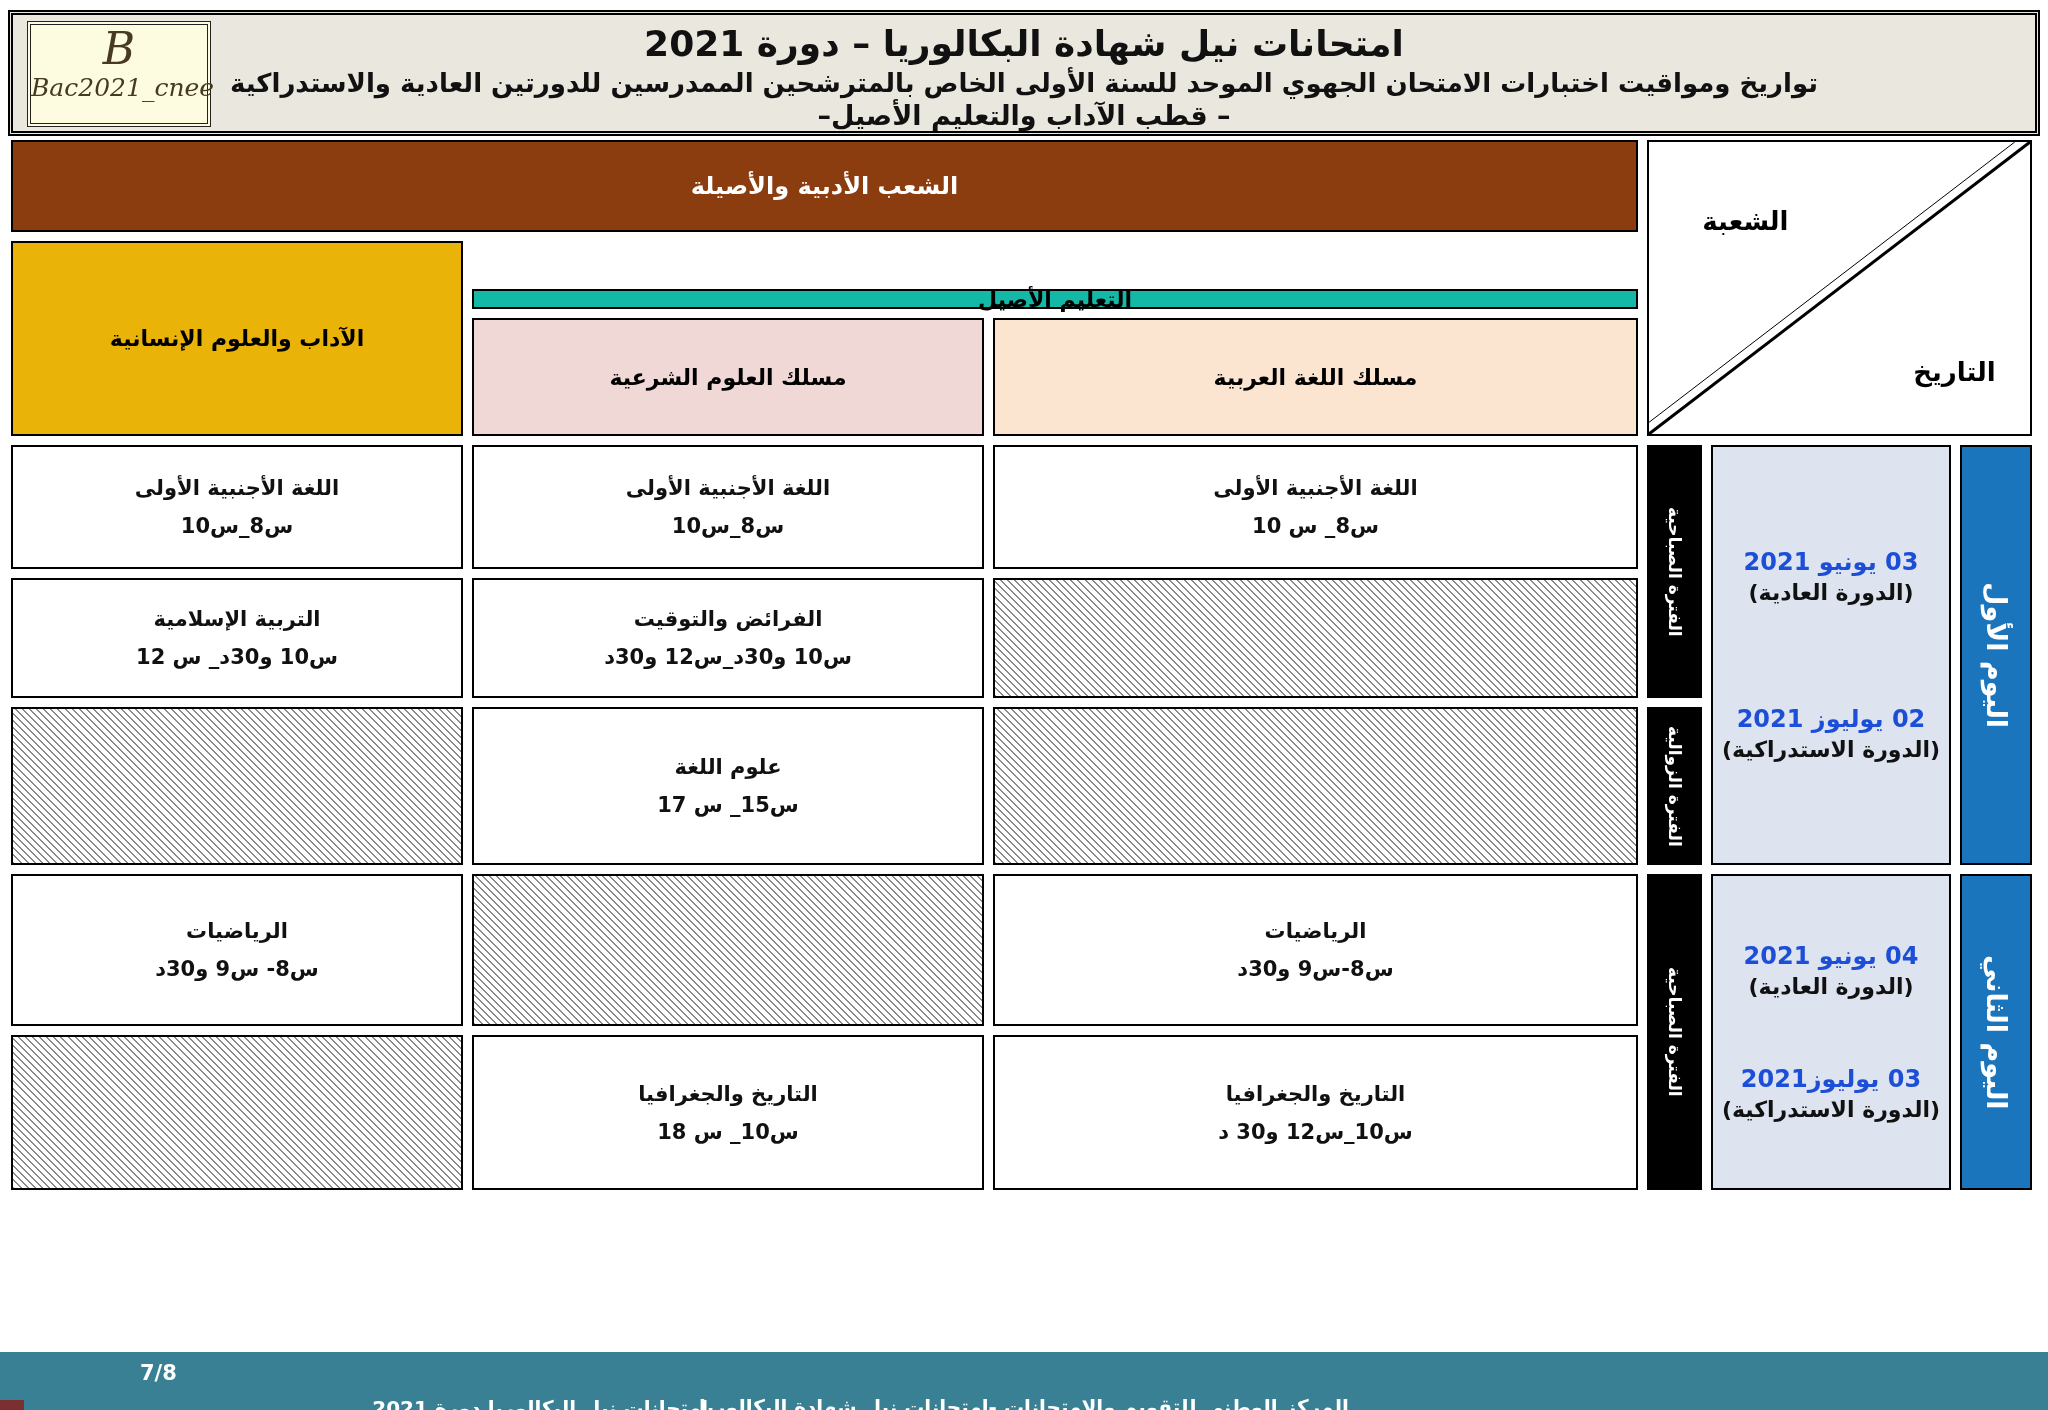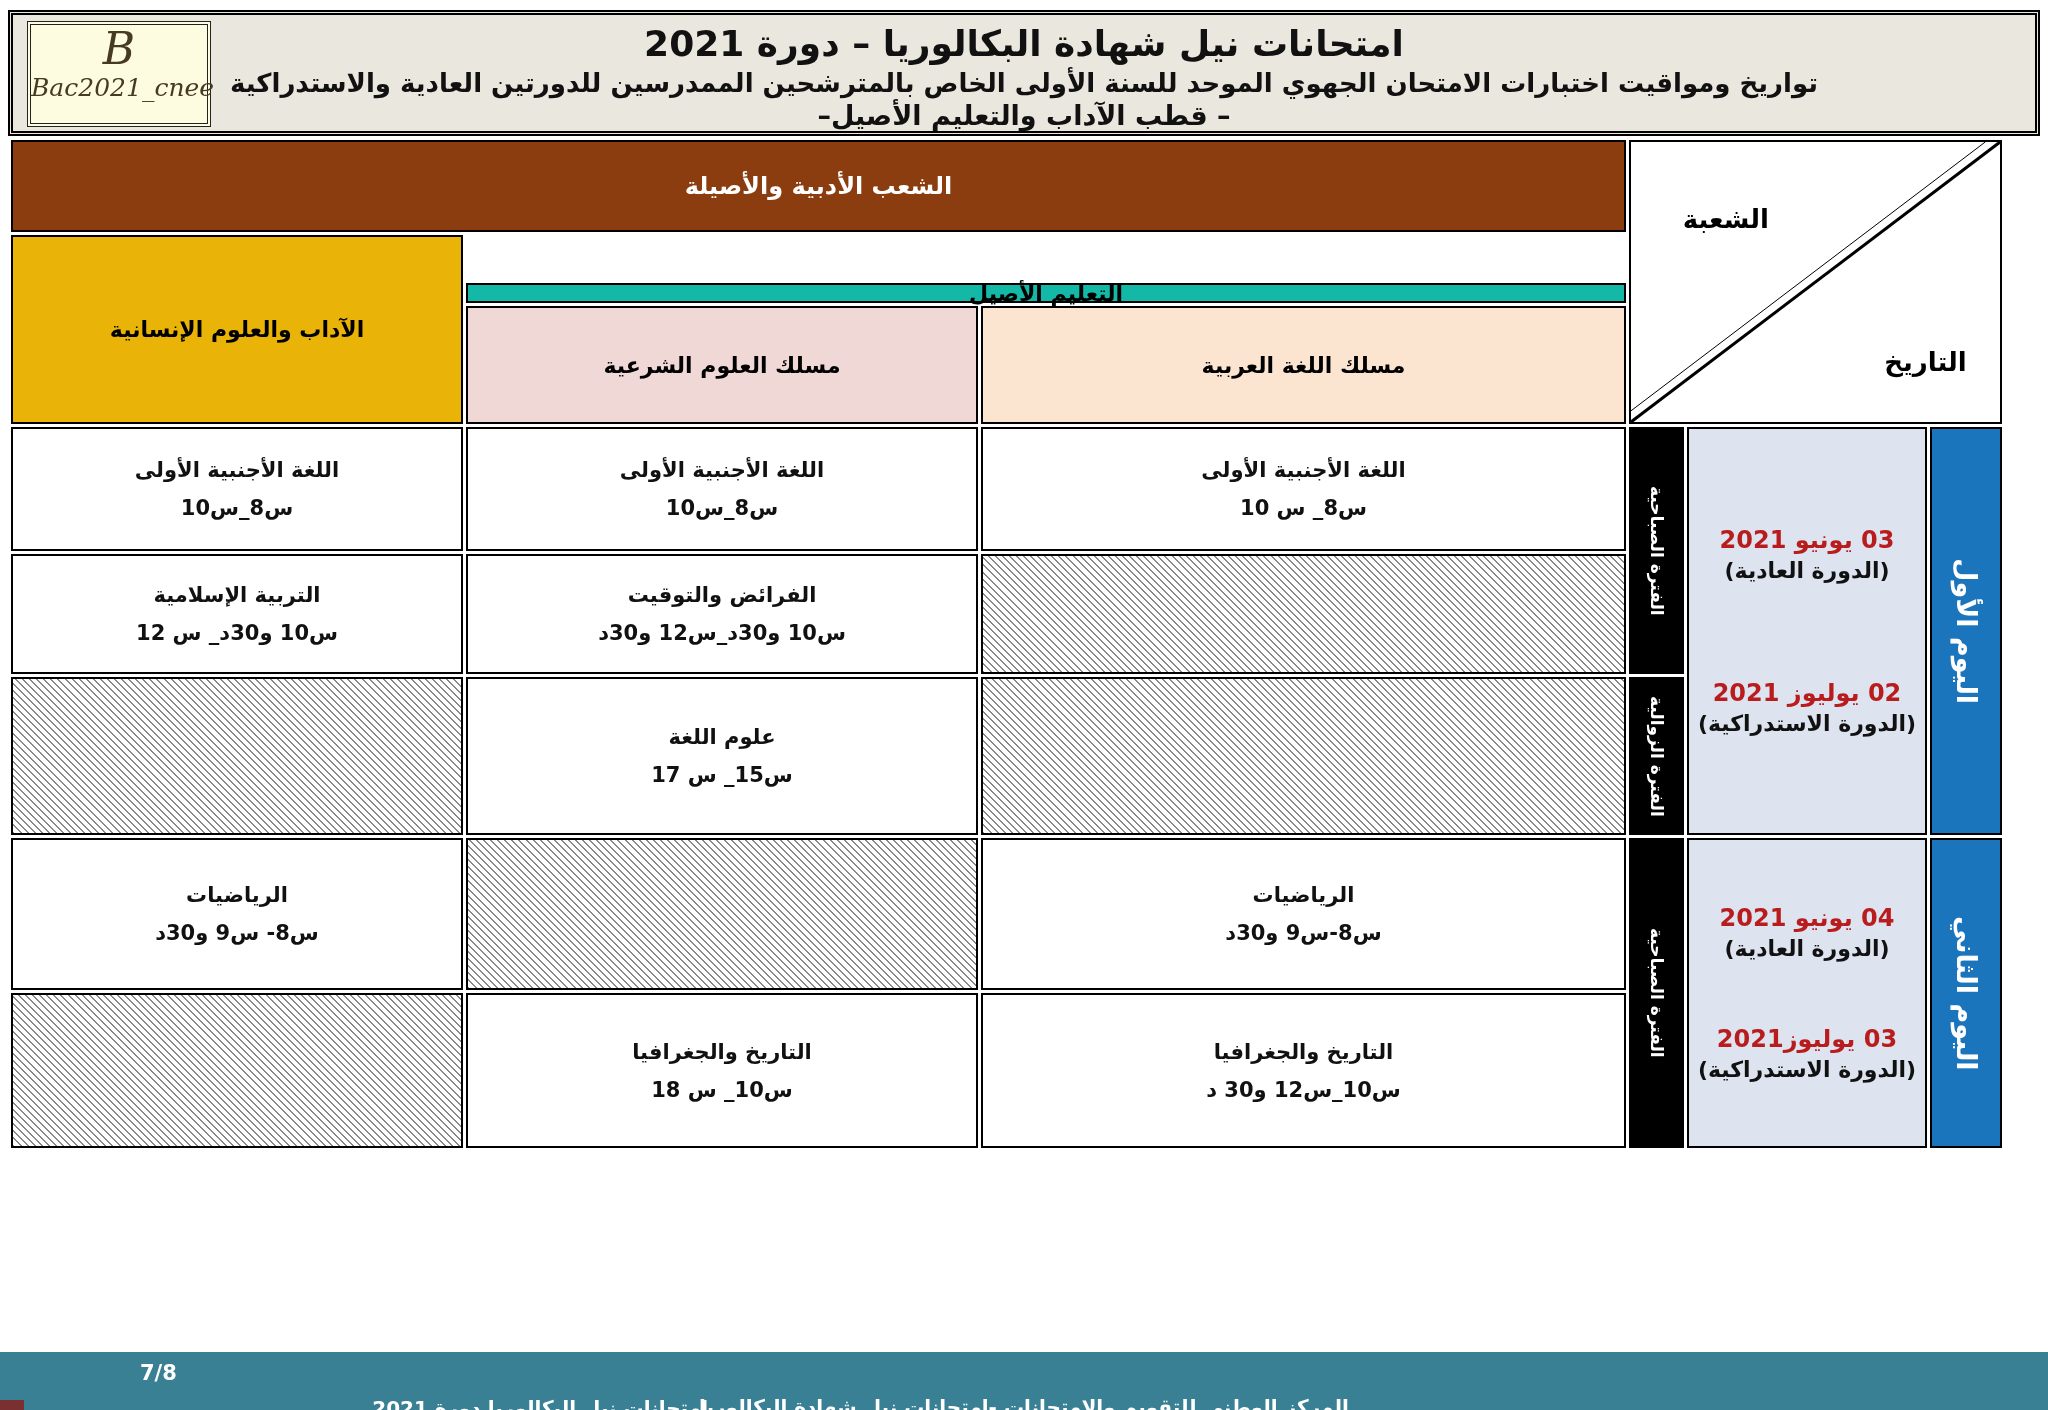--- a/index.html
+++ b/index.html
@@ -15,21 +15,21 @@
   .title3 { font-size:27px; font-weight:bold; color:#111; margin-top:2px; }
 
   .logo-box { position:absolute; left:14px; top:6px; width:184px; height:106px;
     background:#FDFBE0; border:4px double #222; text-align:center; direction:ltr;
     font-family:"DejaVu Serif", serif; color:#3f3categories221; }
   .logo-b { font-size:44px; font-style:italic; color:#463a22; line-height:1.1; }
   .logo-text { font-size:25px; font-style:italic; color:#463a22; }
 
   
   .grid { position:absolute; left:11px; top:140px; direction:ltr;
-    display:grid; gap:3px;
+    display:grid; gap:9px;
     grid-template-columns:452px 512px 645px 55px 240px 72px;
     grid-template-rows:92px 68px 118px 124px 120px 158px 152px 155px; }
   .cell { border:2px solid #000; display:flex; flex-direction:column;
     align-items:center; justify-content:center; text-align:center;
     direction:rtl; background:#fff; }
   .subject { font-size:21px; font-weight:bold; color:#111; }
   .time { font-size:21px; font-weight:bold; color:#111; margin-top:14px; }
 
   .group-bar { grid-column:1/4; grid-row:1; background:#8B3D0F; color:#fff;
     font-size:24px; font-weight:bold; }
@@ -44,21 +44,21 @@
   .col-arabia { grid-column:3; grid-row:3; background:#FBE5D1; font-size:22px; font-weight:bold; }
 
   .hatch { background:repeating-linear-gradient(45deg,#8a8a8a 0,#8a8a8a 1.4px,#fff 1.4px,#fff 5px); }
 
   .vbar { writing-mode:vertical-rl; color:#fff; font-weight:bold;
     display:flex; align-items:center; justify-content:center; text-align:center; }
   .period { background:#000; font-size:17px; }
   .day { background:#1B75BC; font-size:27px; }
 
   .date-cell { background:#DDE3EF; justify-content:space-evenly; }
-  .date-line { font-size:24px; font-weight:bold; color:#b91c1c; }
+  .date-line { font-size:24px; font-weight:bold; color:#1d4ed8; }
   .session-line { font-size:22px; font-weight:bold; color:#111; margin-top:4px; }
 
   
   .footer { position:absolute; left:0; top:1352px; width:2048px; height:58px;
     background:#3A8095; color:#fff; overflow:hidden; direction:rtl; }
   .footer-center { position:absolute; width:100%; top:9px; text-align:center;
     font-size:20px; font-weight:bold;margin-top:34px; }
   .footer-page { position:absolute; left:140px; top:9px; font-size:21px;
     font-weight:bold; direction:ltr; }
   .footer-clip { position:absolute; right:1340px; top:44px; font-size:20px; font-weight:bold; }

